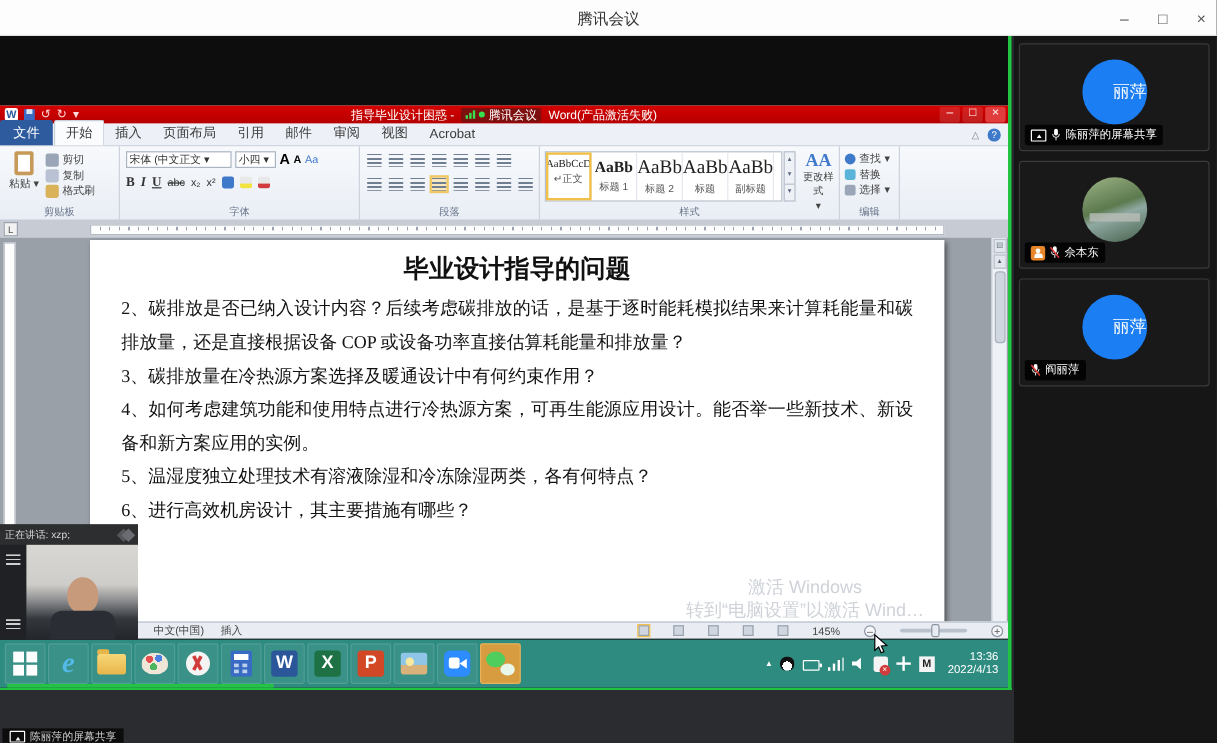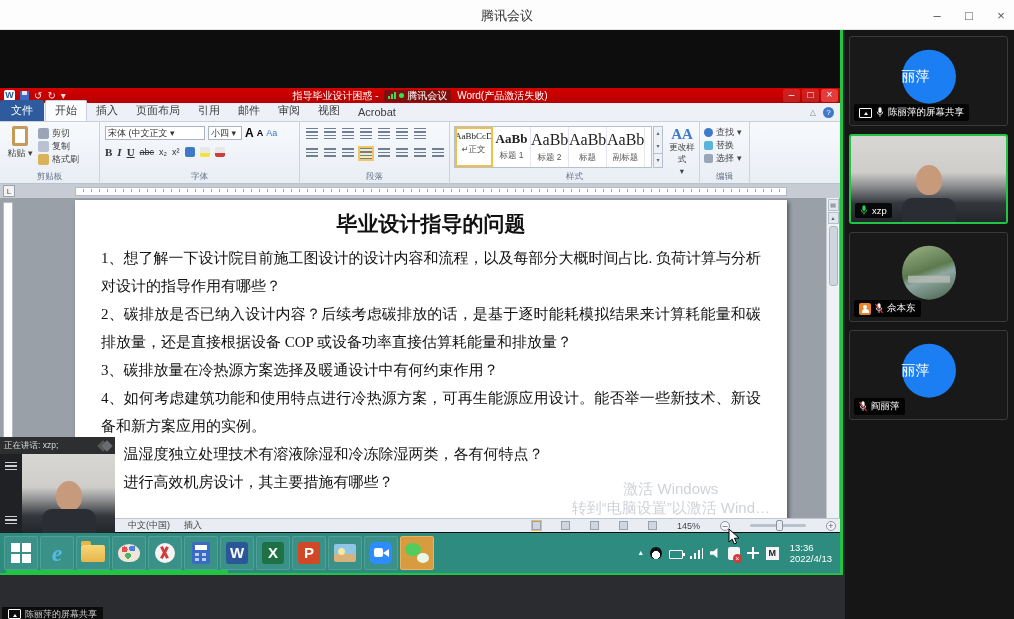--- a/index.html
+++ b/index.html
@@ -158,31 +158,31 @@
 .caretup{font-size:8px;color:#fff;line-height:40px}
 .qq{border-radius:50% 50% 45% 45%;background:radial-gradient(circle at 50% 68%,#fff 0 4px,transparent 4px),#111}
 .battery{width:14px;height:9px;border:1.5px solid #fff;border-radius:1px;margin-top:2px;position:relative}
 .battery:after{content:"";position:absolute;right:-3px;top:2px;width:2px;height:3px;background:#fff}
 .sig{width:13px;height:11px;background:linear-gradient(#fff 0 0),linear-gradient(#fff 0 0),linear-gradient(#fff 0 0),linear-gradient(#fff 0 0);background-size:2px 3px,2px 6px,2px 9px,2px 11px;background-position:0 bottom,4px bottom,8px bottom,12px bottom;background-repeat:no-repeat;margin-top:1px}
 .spk{width:11px;height:11px;background:#fff;clip-path:polygon(0 35%,35% 35%,70% 5%,70% 95%,35% 65%,0 65%)}
 .redflag{width:12px;height:13px;background:#f4f4f4;border-radius:2px;position:relative}
 .redflag:after{content:"×";position:absolute;right:-2px;bottom:-3px;width:9px;height:9px;background:#d23b3b;color:#fff;border-radius:50%;font-size:7px;line-height:9px;text-align:center}
 .movecross{width:12px;height:12px;background:linear-gradient(#fff 0 0),linear-gradient(#fff 0 0);background-size:2px 12px,12px 2px;background-position:5px 0,0 5px;background-repeat:no-repeat}
 .mbox{width:13px;height:13px;background:#f4f4f4;color:#222;font-size:9px;font-weight:bold;text-align:center;line-height:13px}
-.clock{text-align:left;font-size:9.5px;line-height:11px;color:#fff;margin-left:4px}
+.clock{text-align:right;font-size:9.5px;line-height:11px;color:#fff;margin-left:4px}
 
 
 .bottomstrip{position:absolute;left:0;top:575px;width:1014px;height:44px;background:#2a2c2f}
 .cutlabel{position:absolute;left:2px;top:32px;height:12px;background:#0c0c0c;color:#cfcfcf;font-size:9px;display:flex;align-items:flex-start;gap:4px;padding:1px 6px;overflow:hidden;white-space:nowrap}
 
 
 .sidebar{position:absolute;left:845px;top:30px;width:169px;height:589px;background:#161616;padding:6px 6px 0 4px}
 .tile{position:relative;width:159px;height:90px;margin-bottom:8px;background:#191919;border:1px solid #3a3a3a;border-radius:3px;overflow:hidden}
 .tile.activespk{border:2px solid #23c343}
-.avatar{position:absolute;left:50%;top:50%;transform:translate(-50%,-58%);width:54px;height:54px;border-radius:50%;display:flex;align-items:center;justify-content:flex-start}
+.avatar{position:absolute;left:50%;top:50%;transform:translate(-50%,-58%);width:54px;height:54px;border-radius:50%;display:flex;align-items:center;justify-content:flex-end}
 .av-blue{background:#1b7ef2;color:#fff;font-size:14px}
 .av-photo1{background:linear-gradient(160deg,#9db387 0%,#5c7a4e 45%,#8fa8a2 58%,#46604a 100%);position:relative}
 .av-photo1:after{content:"";position:absolute;left:6px;top:30px;width:42px;height:7px;background:#b9bdb6;opacity:.8}
 .av-photo2{background:#fff;position:relative}
 .av-photo2:after{content:"";position:absolute;left:12px;top:10px;width:30px;height:34px;border-radius:45%;background:conic-gradient(#e33a6f,#f2a13c,#8a3ae3,#3a8ae3,#3ae378,#e33a6f);transform:rotate(20deg)}
 .av-photo3{background:#efede8;position:relative}
 .av-photo3:before{content:"";position:absolute;left:16px;top:6px;width:22px;height:13px;background:#1c1c1c;border-radius:11px 11px 0 0}
 .av-photo3:after{content:"";position:absolute;left:19px;top:16px;width:16px;height:16px;background:#cfa182;border-radius:50%;box-shadow:0 14px 0 -2px #2e2e30}
 .tilevideo{position:absolute;inset:0}
 .plabel{position:absolute;left:4px;bottom:4px;background:rgba(0,0,0,.82);border-radius:2px;color:#fff;font-size:9.5px;display:flex;align-items:center;gap:4px;padding:2px 5px;max-width:150px;white-space:nowrap}
@@ -277,21 +277,21 @@
             <div class="smallbtn">
                 <span class="ricon" style="background:#d9b25a"></span>
                 <span>格式刷</span>
               </div>
           </div>
           <div class="rglabel">剪贴板</div>
         </div>
 
         <div class="rgroup g-font">
           <div class="fontrow1">
-            <span class="fbox" style="width:100px"><span>宋体 (中文正文</span> <span>▾</span></span>
+            <span class="fbox" style="width:88px"><span>宋体 (中文正文</span> <span>▾</span></span>
             <span class="fbox" style="width:34px"><span>小四</span> <span>▾</span></span>
             <b style="font-size:12px">A</b>
             <b style="font-size:9px">A</b>
             <span style="font-size:9px;color:#3f79c9">Aa</span>
           </div>
           <div class="fglyphs">
             <b style="font-weight:bold">B</b>
             <b style="font-style:italic">I</b>
             <b style="text-decoration:underline">U</b>
             <span style="text-decoration:line-through;font-size:9px">abc</span>
@@ -387,21 +387,20 @@
 
       <div class="wruler">
         <span class="tabsel">L</span>
         <div class="hruler"></div>
       </div>
 
       <div class="wdoc">
         <div class="vruler"></div>
         <div class="page">
           <div class="doctitle">毕业设计指导的问题</div>
-          <p class="docp">1、想了解一下设计院目前施工图设计的设计内容和流程，以及每部分大概时间占比. 负荷计算与分析对设计的指导作用有哪些？</p>
           <p class="docp">2、碳排放是否已纳入设计内容？后续考虑碳排放的话，是基于逐时能耗模拟结果来计算耗能量和碳排放量，还是直接根据设备 COP 或设备功率直接估算耗能量和排放量？</p>
           <p class="docp">3、碳排放量在冷热源方案选择及暖通设计中有何约束作用？</p>
           <p class="docp">4、如何考虑建筑功能和使用特点进行冷热源方案，可再生能源应用设计。能否举一些新技术、新设备和新方案应用的实例。</p>
           <p class="docp">5、温湿度独立处理技术有溶液除湿和冷冻除湿两类，各有何特点？</p>
           <p class="docp">6、进行高效机房设计，其主要措施有哪些？</p>
         </div>
         <div class="watermark">
           <div class="wm1">激活 Windows</div>
           <div class="wm2">转到“电脑设置”以激活 Wind…</div>
         </div>
@@ -528,31 +527,20 @@
         <span class="shareic"></span>
         <svg width="8" height="11" viewBox="0 0 10 13">
             <rect x="3" y="0" width="4" height="7" rx="2" fill="#fff"></rect>
             <path d="M1.5 5.5a3.5 3.5 0 0 0 7 0" fill="none" stroke="#fff"></path>
             <line x1="5" y1="9.5" x2="5" y2="12" stroke="#fff"></line>
           </svg>
         <span>陈丽萍的屏幕共享</span>
       </div>
     </div>
 
-    <div class="tile activespk">
-      <div class="tilevideo person"></div>
-      <div class="plabel">
-        <svg width="8" height="11" viewBox="0 0 10 13">
-            <rect x="3" y="0" width="4" height="7" rx="2" fill="#2ecc54"></rect>
-            <path d="M1.5 5.5a3.5 3.5 0 0 0 7 0" fill="none" stroke="#2ecc54"></path>
-            <line x1="5" y1="9.5" x2="5" y2="12" stroke="#2ecc54"></line>
-          </svg>
-        <span>xzp</span>
-      </div>
-    </div>
 
     <div class="tile">
       <div class="avatar av-photo1"></div>
       <div class="plabel">
         <span class="hosticon"></span>
         <svg width="8" height="11" viewBox="0 0 10 13">
             <rect x="3" y="0" width="4" height="7" rx="2" fill="#fff"></rect>
             <path d="M1.5 5.5a3.5 3.5 0 0 0 7 0" fill="none" stroke="#fff"></path>
             <line x1="5" y1="9.5" x2="5" y2="12" stroke="#fff"></line>
             <line x1="0.5" y1="1" x2="9.5" y2="12" stroke="#e33b3b" stroke-width="1.6"></line>

